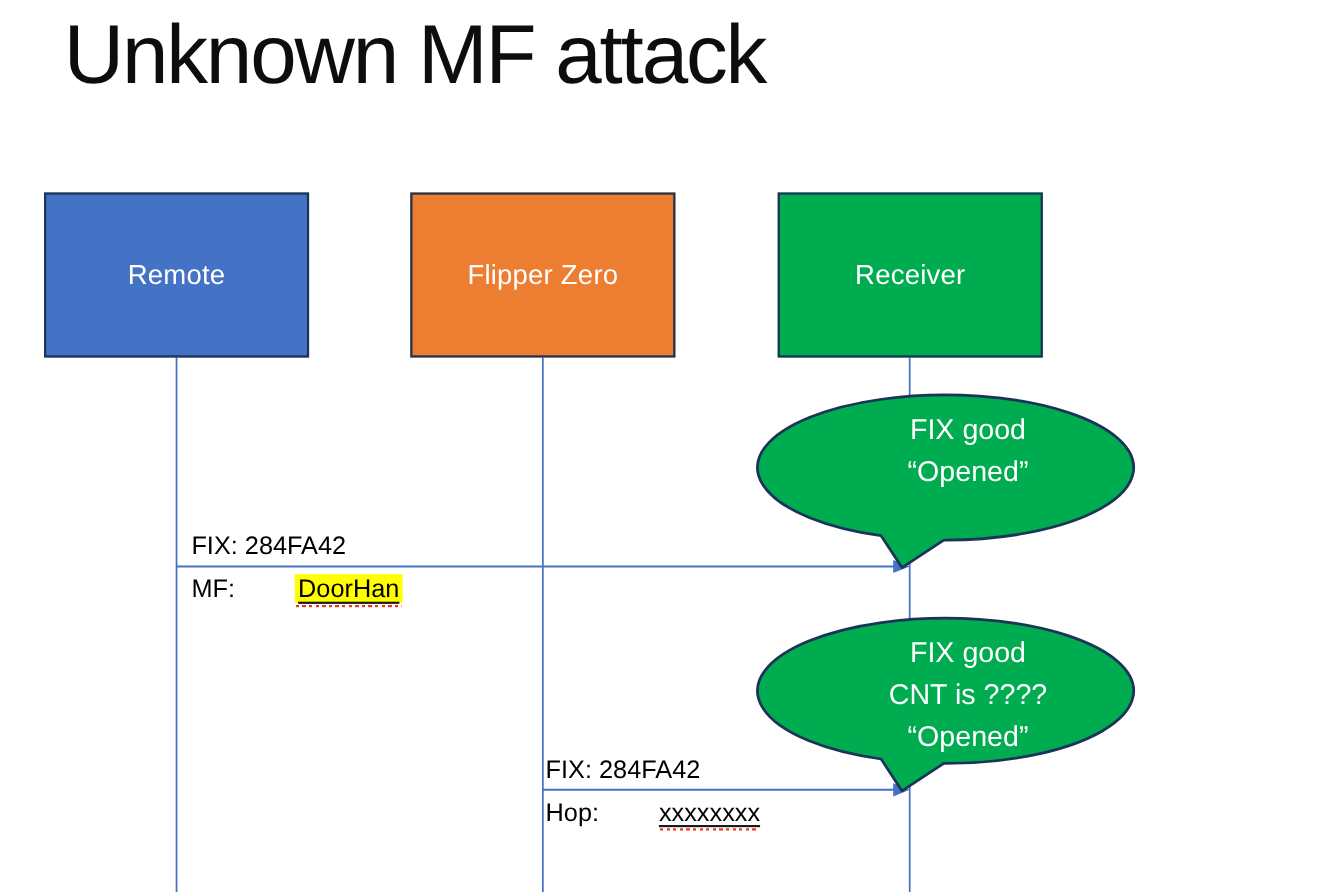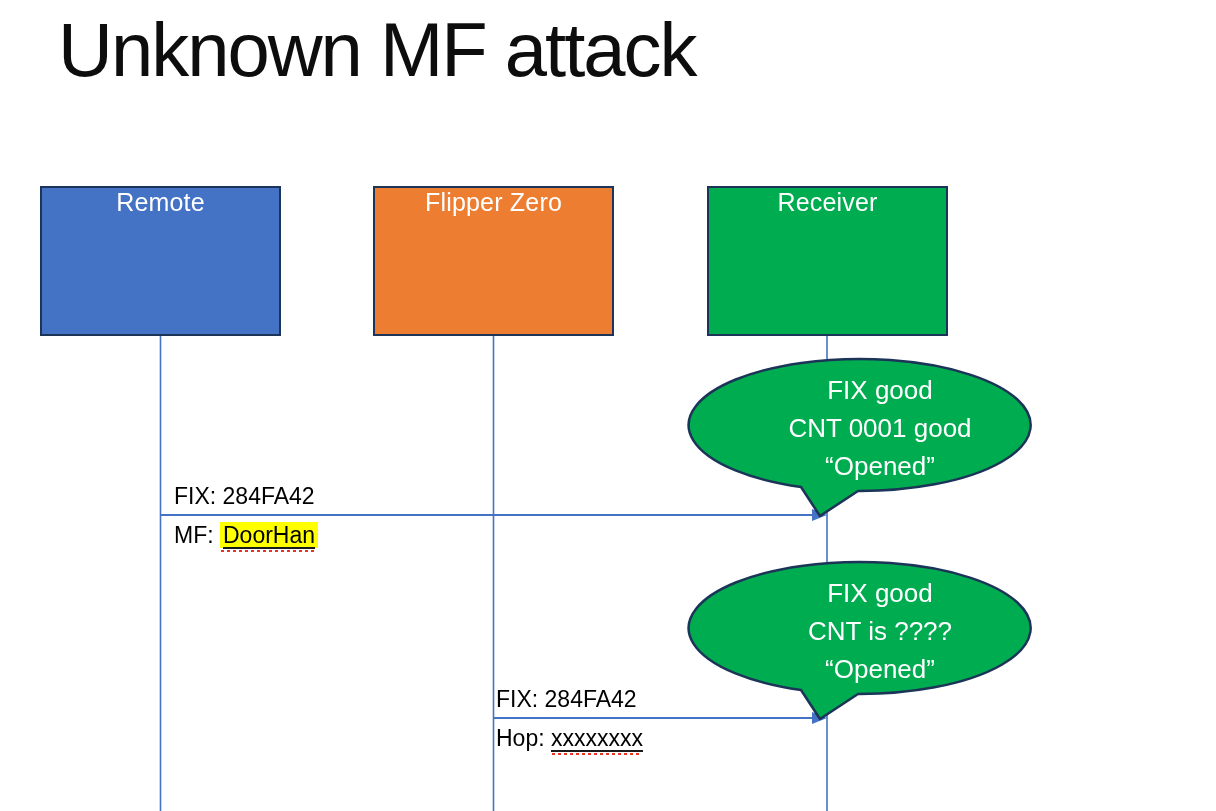--- a/index.html
+++ b/index.html
@@ -9,23 +9,23 @@
     position:relative; width:1097px; height:811px;
     background:#ffffff; overflow:hidden;
   }
   .slide-title {
     position:absolute; left:58px; top:6px;
     font-size:76px; font-weight:300; letter-spacing:-2px;
     color:#0d0d0d; white-space:nowrap;
   }
   .diagram-svg { position:absolute; left:0; top:0; }
   .actor-box {
-    position:absolute; top:186px; width:241px; height:150px;
+    position:absolute; top:175px; width:241px; height:150px;
     border:2.5px solid #1B3457;
-    display:flex; align-items:flex-start; justify-content:center;
+    display:flex; align-items:center; justify-content:center;
   }
   .actor-box .actor-label {
     color:#ffffff; font-size:25px; letter-spacing:0.2px;
   }
   .actor-remote   { left:40px;  background:#4472C4; }
   .actor-flipper  { left:373px; background:#ED7D31; }
   .actor-receiver { left:707px; background:#00AC50; }
 
   .msg-block {
     position:absolute; color:#000000; font-size:23px; line-height:39px;
@@ -33,20 +33,21 @@
   }
   .msg-1 { left:174px; top:477px; }
   .msg-2 { left:496px; top:680px; }
 
   .hl { background:#FFFF00; padding:0 3px; }
   .u-solid {
     text-decoration:underline;
     text-decoration-color:#1a1a1a;
     text-decoration-thickness:2px;
     text-underline-offset:4px;
+    margin-left:48px;
   }
   .squiggle { position:relative; }
   .squiggle::after {
     content:""; position:absolute; left:1px; right:1px; bottom:-4px; height:2px;
     background:repeating-linear-gradient(90deg,#EA3323 0 3px, rgba(0,0,0,0) 3px 6px);
   }
 
   .callout-text {
     position:absolute; width:344px; left:708px;
     color:#ffffff; font-size:26px; line-height:38px;
@@ -102,21 +103,20 @@
     <div>
       <span>FIX: 284FA42</span>
     </div>
     <div>
       <span>Hop: </span><span class="u-solid squiggle">xxxxxxxx</span>
     </div>
   </div>
 
   <div class="callout-text callout-text-1">
     <div>FIX good</div>
-    <div>CNT 0001 good</div>
     <div>“Opened”</div>
   </div>
   <div class="callout-text callout-text-2">
     <div>FIX good</div>
     <div>CNT is ????</div>
     <div>“Opened”</div>
   </div>
 
 </div>
 

